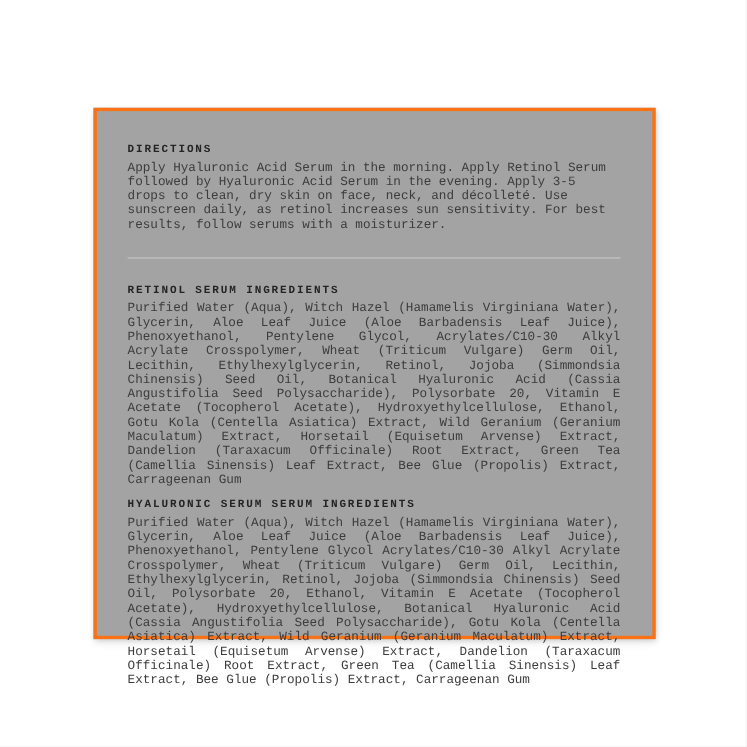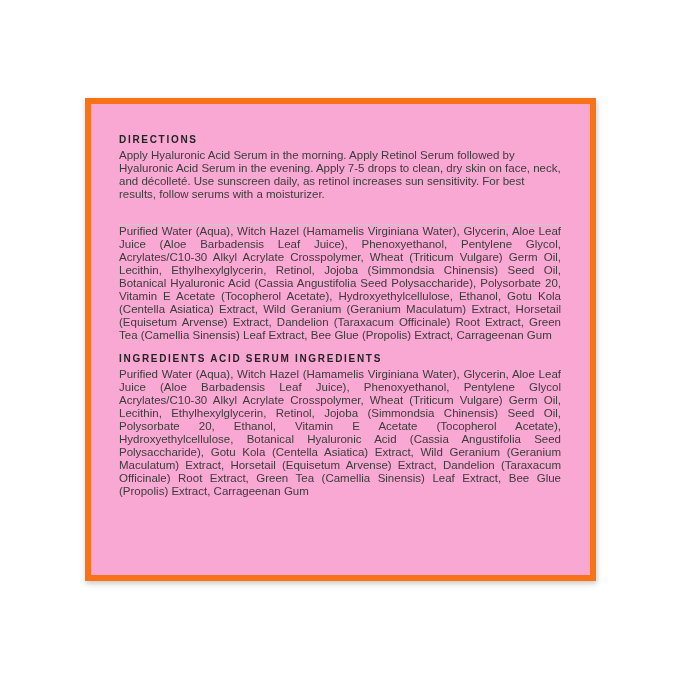--- a/index.html
+++ b/index.html
@@ -10,25 +10,26 @@
     background: #ffffff;
     font-family: "Liberation Sans", sans-serif;
     overflow: hidden;
   }
   .label-card {
     position: absolute;
     left: 85px;
     top: 98px;
     width: 511px;
     height: 483px;
-    background: #f9a8d4;
-    border: 6px solid #f97316;
+    background: #a3a3a3;
+    border: 3px solid #f97316;
     box-shadow: 1px 2px 5px rgba(0,0,0,0.18), 0 4px 8px rgba(0,0,0,0.06);
     box-sizing: border-box;
     padding: 30px 29px 0 28px;
+    font-family: Liberation Mono, monospace;
   }
   .section-heading {
     font-size: 10px;
     font-weight: bold;
     letter-spacing: 1.7px;
     color: #242424;
     line-height: 12px;
     margin: 0 0 3px 0;
   }
   .body-text {
@@ -47,27 +48,28 @@
   .retinol-heading { margin-top: 24px; }
   .hyaluronic-heading { margin-top: 11px; }
 </style>
 </head>
 <body>
 
 <div class="label-card">
 
   <div class="directions-section">
     <h2 class="section-heading">DIRECTIONS</h2>
-    <p class="body-text directions-para-1">Apply Hyaluronic Acid Serum in the morning. Apply Retinol Serum followed by Hyaluronic Acid Serum in the evening. Apply 7-5 drops to clean, dry skin on face, neck, and décolleté. Use sunscreen daily, as retinol increases sun sensitivity. For best results, follow serums with a moisturizer.</p>
+    <p class="body-text directions-para-1">Apply Hyaluronic Acid Serum in the morning. Apply Retinol Serum followed by Hyaluronic Acid Serum in the evening. Apply 3-5 drops to clean, dry skin on face, neck, and décolleté. Use sunscreen daily, as retinol increases sun sensitivity. For best results, follow serums with a moisturizer.</p>
   </div>
 
   <hr class="divider">
 
   <div class="retinol-section">
+    <h2 class="section-heading retinol-heading">RETINOL SERUM INGREDIENTS</h2>
     <p class="body-text ingredients-para">Purified Water (Aqua), Witch Hazel (Hamamelis Virginiana Water), Glycerin, Aloe Leaf Juice (Aloe Barbadensis Leaf Juice), Phenoxyethanol, Pentylene Glycol, Acrylates/C10-30 Alkyl Acrylate Crosspolymer, Wheat (Triticum Vulgare) Germ Oil, Lecithin, Ethylhexylglycerin, Retinol, Jojoba (Simmondsia Chinensis) Seed Oil, Botanical Hyaluronic Acid (Cassia Angustifolia Seed Polysaccharide), Polysorbate 20, Vitamin E Acetate (Tocopherol Acetate), Hydroxyethylcellulose, Ethanol, Gotu Kola (Centella Asiatica) Extract, Wild Geranium (Geranium Maculatum) Extract, Horsetail (Equisetum Arvense) Extract, Dandelion (Taraxacum Officinale) Root Extract, Green Tea (Camellia Sinensis) Leaf Extract, Bee Glue (Propolis) Extract, Carrageenan Gum</p>
   </div>
 
   <div class="hyaluronic-section">
-    <h2 class="section-heading hyaluronic-heading">INGREDIENTS ACID SERUM INGREDIENTS</h2>
+    <h2 class="section-heading hyaluronic-heading">HYALURONIC SERUM SERUM INGREDIENTS</h2>
     <p class="body-text ingredients-para">Purified Water (Aqua), Witch Hazel (Hamamelis Virginiana Water), Glycerin, Aloe Leaf Juice (Aloe Barbadensis Leaf Juice), Phenoxyethanol, Pentylene Glycol Acrylates/C10-30 Alkyl Acrylate Crosspolymer, Wheat (Triticum Vulgare) Germ Oil, Lecithin, Ethylhexylglycerin, Retinol, Jojoba (Simmondsia Chinensis) Seed Oil, Polysorbate 20, Ethanol, Vitamin E Acetate (Tocopherol Acetate), Hydroxyethylcellulose, Botanical Hyaluronic Acid (Cassia Angustifolia Seed Polysaccharide), Gotu Kola (Centella Asiatica) Extract, Wild Geranium (Geranium Maculatum) Extract, Horsetail (Equisetum Arvense) Extract, Dandelion (Taraxacum Officinale) Root Extract, Green Tea (Camellia Sinensis) Leaf Extract, Bee Glue (Propolis) Extract, Carrageenan Gum</p>
   </div>
 
 </div>
 
 </body></html>

